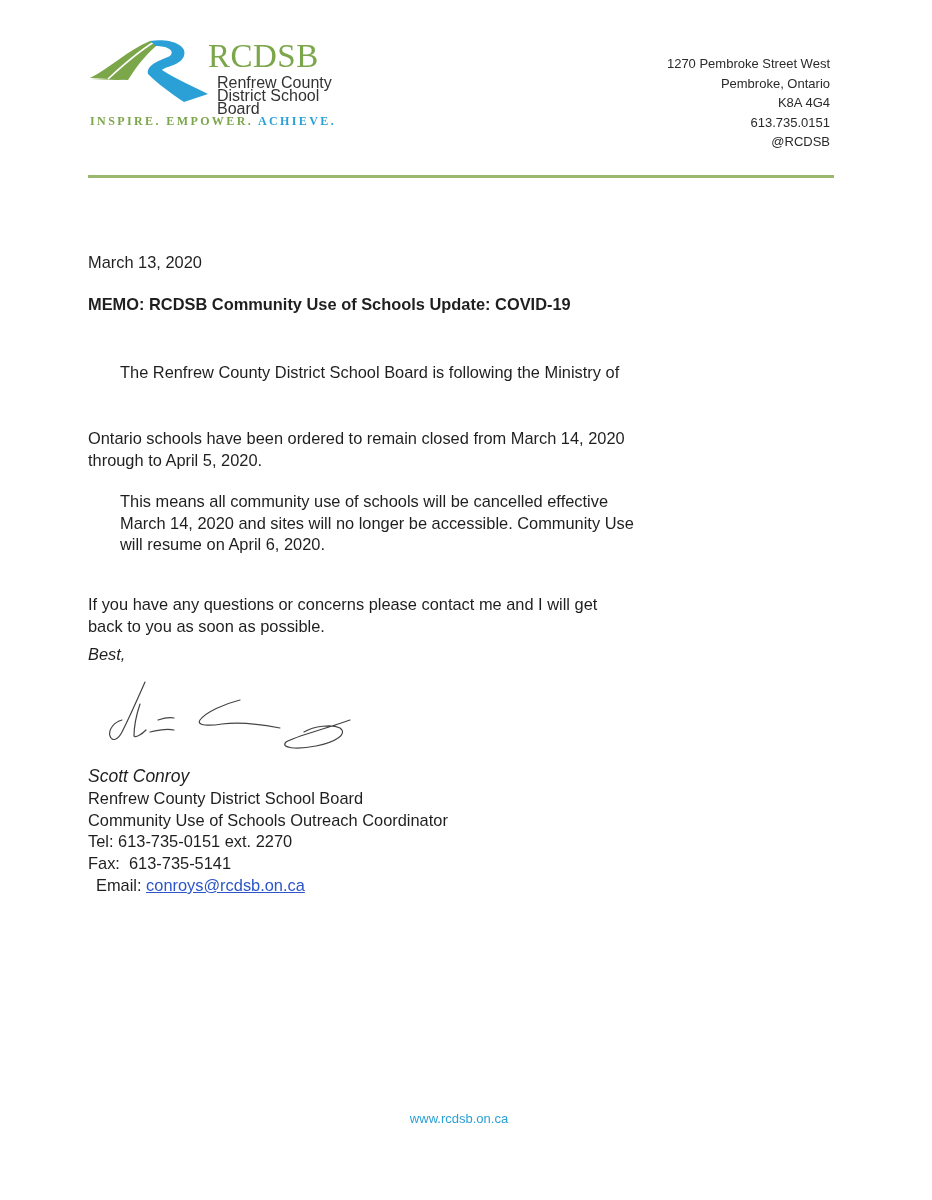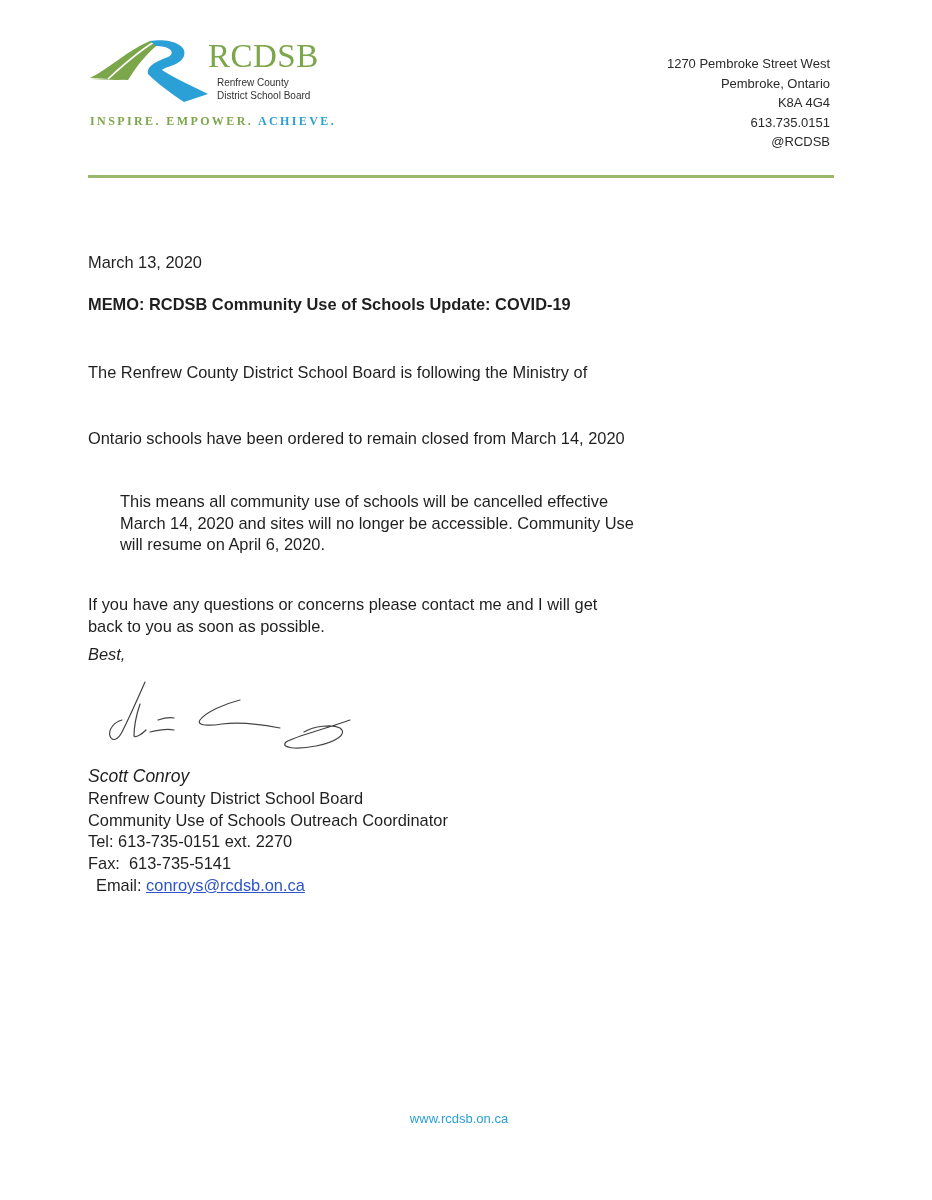--- a/index.html
+++ b/index.html
@@ -3,31 +3,31 @@
 <meta charset="utf-8">
 <style>
   html, body { margin: 0; padding: 0; background: #ffffff; }
   body { width: 932px; height: 1200px; position: relative; overflow: hidden;
          font-family: "Liberation Sans", sans-serif; color: #1f1f1f; }
   .abs { position: absolute; }
   .logo { left: 88px; top: 38px; width: 250px; height: 92px; }
   .logo svg { position: absolute; left: 0; top: 0; }
   .logo-title { position: absolute; left: 120px; top: 2px; font-family: "Liberation Serif", serif;
                 font-size: 33px; color: #7ca64a; letter-spacing: 0.5px; line-height: 1; }
-  .logo-sub { position: absolute; left: 129px; top: 38px; font-size: 10px; color: #333; line-height: 13px; }
+  .logo-sub { position: absolute; left: 129px; top: 38px; font-size: 16px; color: #333; line-height: 13px; }
   .tagline { position: absolute; left: 2px; top: 76px; font-family: "Liberation Serif", serif;
              font-size: 12px; font-weight: bold; letter-spacing: 2.4px; white-space: nowrap; }
   .tag-green { color: #7ca64a; }
   .tag-blue { color: #2aa0d6; }
   .address { right: 102px; top: 54px; text-align: right; font-size: 13px; line-height: 19.5px; color: #2a2a2a; }
   .rule { left: 88px; top: 175px; width: 746px; height: 3px; background: #9ab86e; }
   .body-text { left: 88px; font-size: 16.4px; line-height: 21.5px; color: #1f1f1f; }
   .date { top: 252px; }
   .memo { top: 294px; font-weight: bold; }
-  .p1 { top: 362px; }
+  .p1 { top: 362px; margin-left: 32px; }
   .p2 { top: 428px; }
   .p3 { top: 491px; margin-left: 32px; }
   .p4 { top: 578px; margin-top: 16px; }
   .closing { top: 644px; font-style: italic; }
   .signature { left: 100px; top: 676px; }
   .sig-block { left: 88px; top: 766px; font-size: 16.4px; line-height: 21.8px; }
   .sig-name { font-style: italic; font-size: 17.5px; }
   .email-link { color: #2b55c8; text-decoration: underline; }
   .footer { left: 0; width: 918px; top: 1111px; text-align: center; font-size: 13px; color: #2aa0d6; }
   p { margin: 0; }
@@ -65,20 +65,21 @@
 <div class="abs rule"></div>
 
 <div class="abs body-text date">March 13, 2020</div>
 <div class="abs body-text memo">MEMO: RCDSB Community Use of Schools Update: COVID-19</div>
 
 <div class="abs body-text p1">
   <p>The Renfrew County District School Board is following the Ministry of</p>
 </div>
 <div class="abs body-text p2">
   <p>Ontario schools have been ordered to remain closed from March 14, 2020</p>
+  <p>through to April 5, 2020.</p>
 </div>
 <div class="abs body-text p3">
   <p>This means all community use of schools will be cancelled effective</p>
   <p>March 14, 2020 and sites will no longer be accessible. Community Use</p>
   <p>will resume on April 6, 2020.</p>
 </div>
 <div class="abs body-text p4">
   <p>If you have any questions or concerns please contact me and I will get</p>
   <p>back to you as soon as possible.</p>
 </div>

